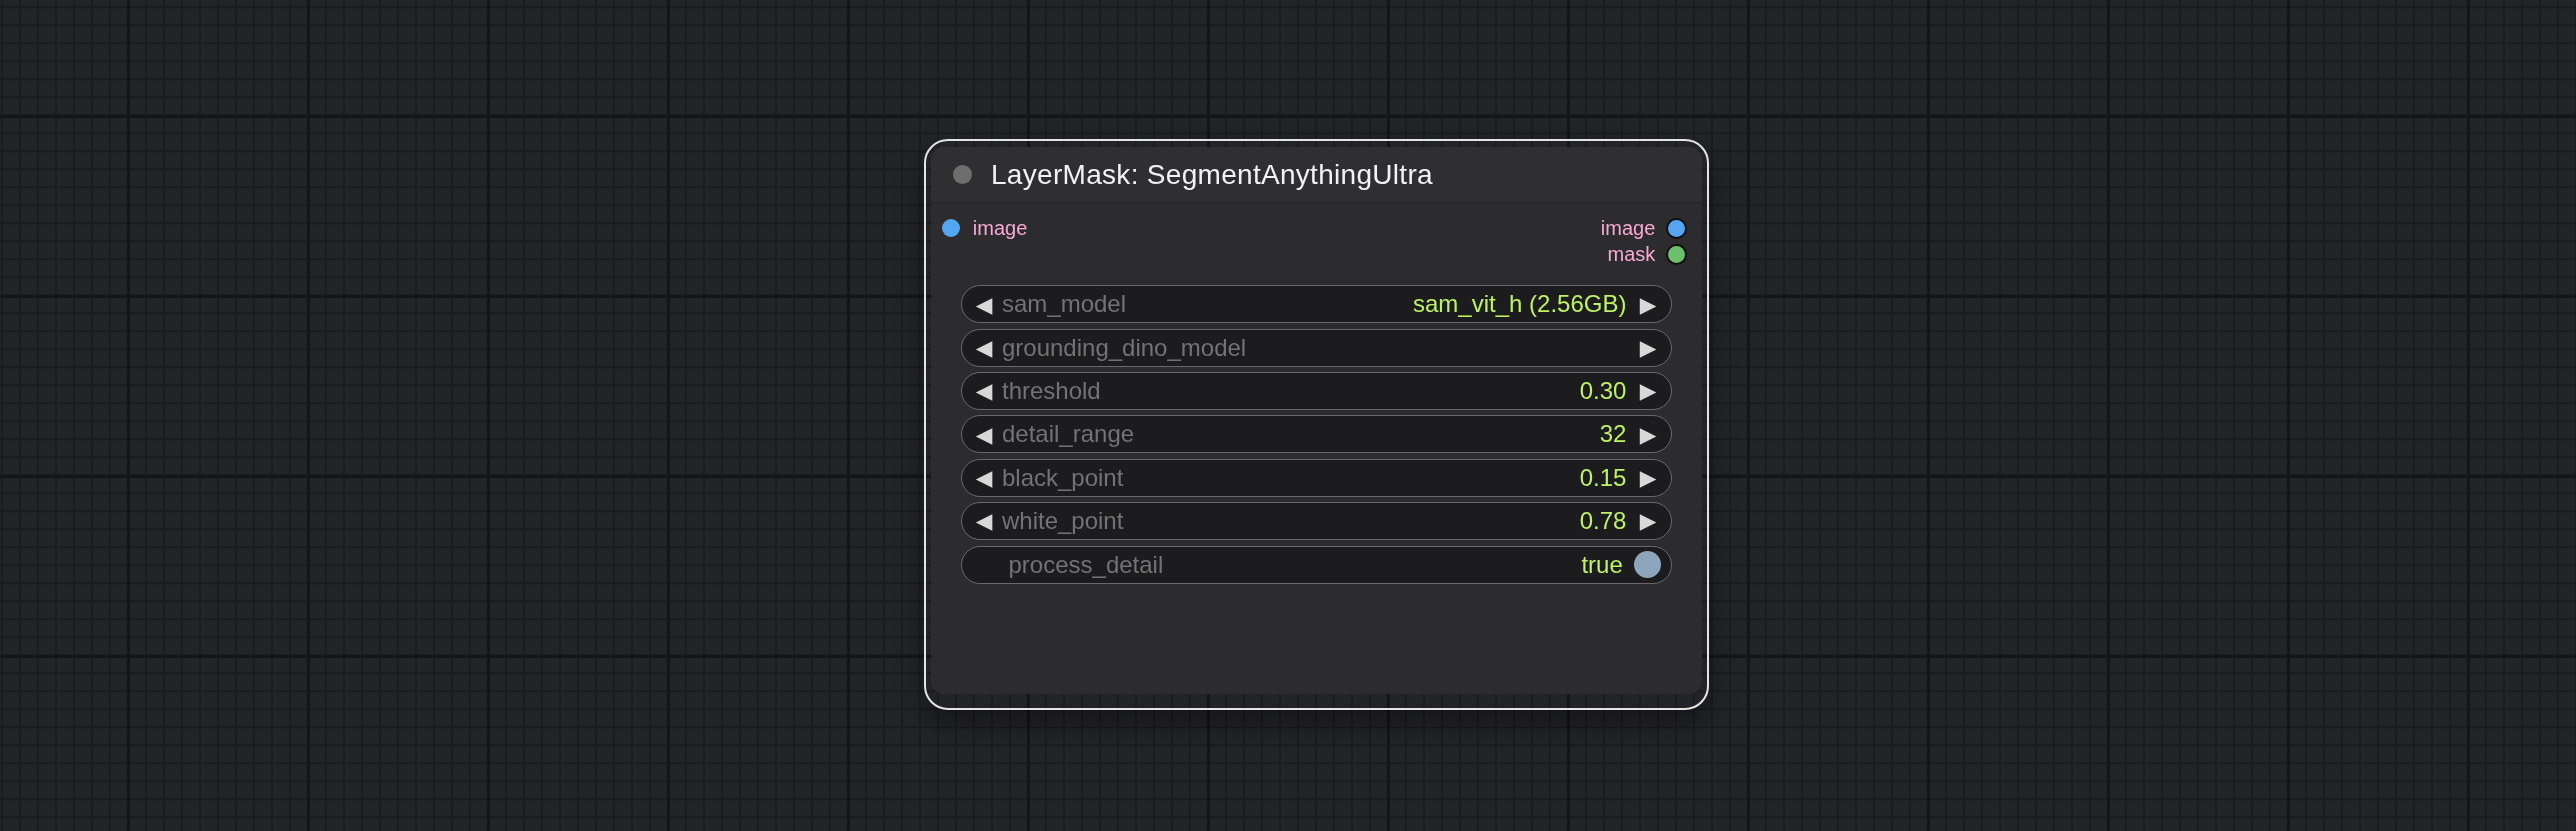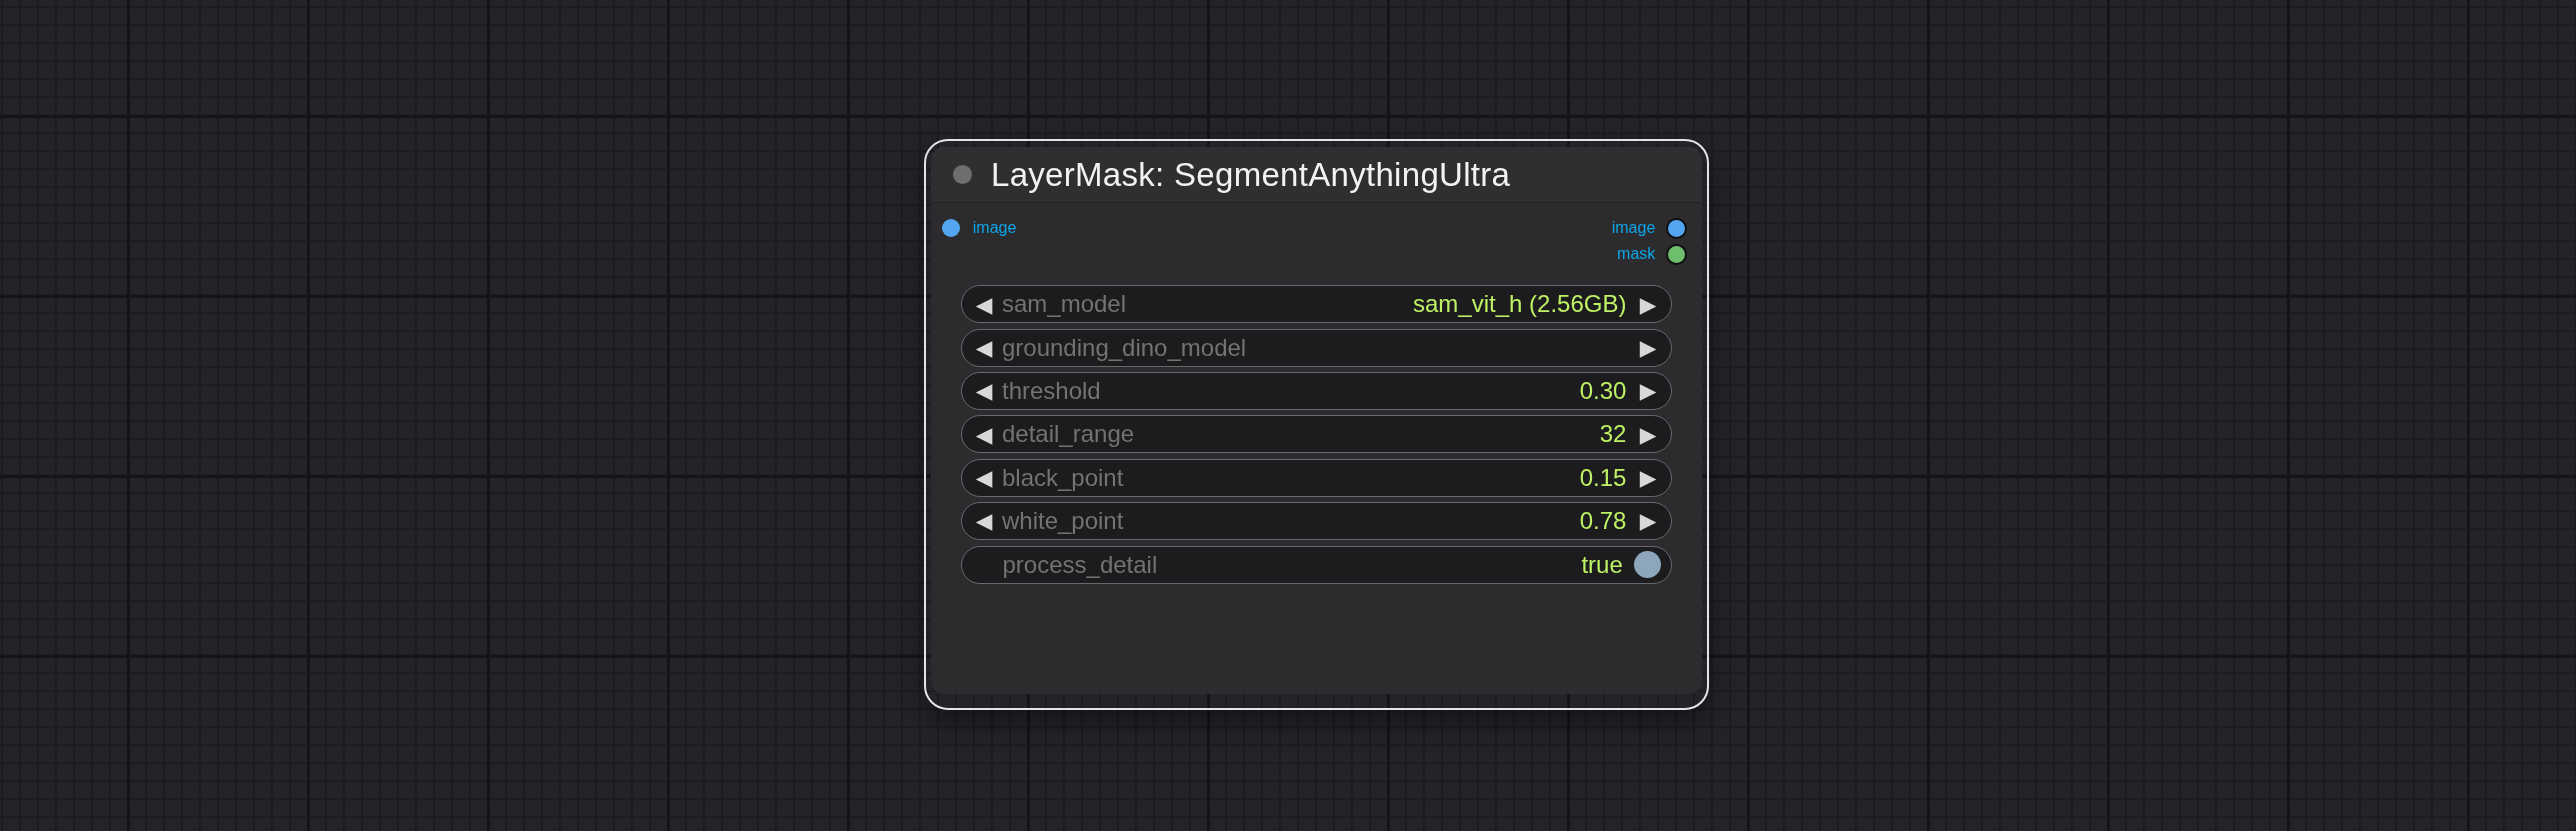--- a/index.html
+++ b/index.html
@@ -58,34 +58,34 @@
   }
   .collapse-dot {
     width: 19px;
     height: 19px;
     border-radius: 50%;
     background: #6e6e6e;
     flex: 0 0 auto;
   }
   .title-text {
     margin-left: 19px;
-    font-size: 33px;
+    font-size: 28px;
     color: #f2f2f2;
     letter-spacing: 0.3px;
     white-space: nowrap;
   }
 
   
   .port {
     position: absolute;
     height: 38px;
     display: flex;
     align-items: center;
-    font-size: 16px;
-    color: #0ea5e9;
+    font-size: 20px;
+    color: #f9a8d4;
   }
   .port.in  { left: 11.7px; }
   .port.out { right: 14.4px; flex-direction: row; }
   .port-dot {
     width: 18px;
     height: 18px;
     border-radius: 50%;
     flex: 0 0 auto;
   }
   .port-dot.ringed {
@@ -222,21 +222,21 @@
 
         <div class="widget-row">
           <span class="arrow">◀</span>
           <span class="wlabel">white_point</span>
           <span class="wspacer"></span>
           <span class="wvalue">0.78</span>
           <span class="arrow">▶</span>
         </div>
 
         <div class="widget-row no-arrows">
-          <span class="wlabel" style="margin-left:0">process_detail</span>
+          <span class="wlabel" style="margin-left:6px">process_detail</span>
           <span class="wspacer"></span>
           <span class="wvalue">true</span>
           <span class="toggle-dot"></span>
         </div>
 
 
       </div>
 
     </div>
   </div>

